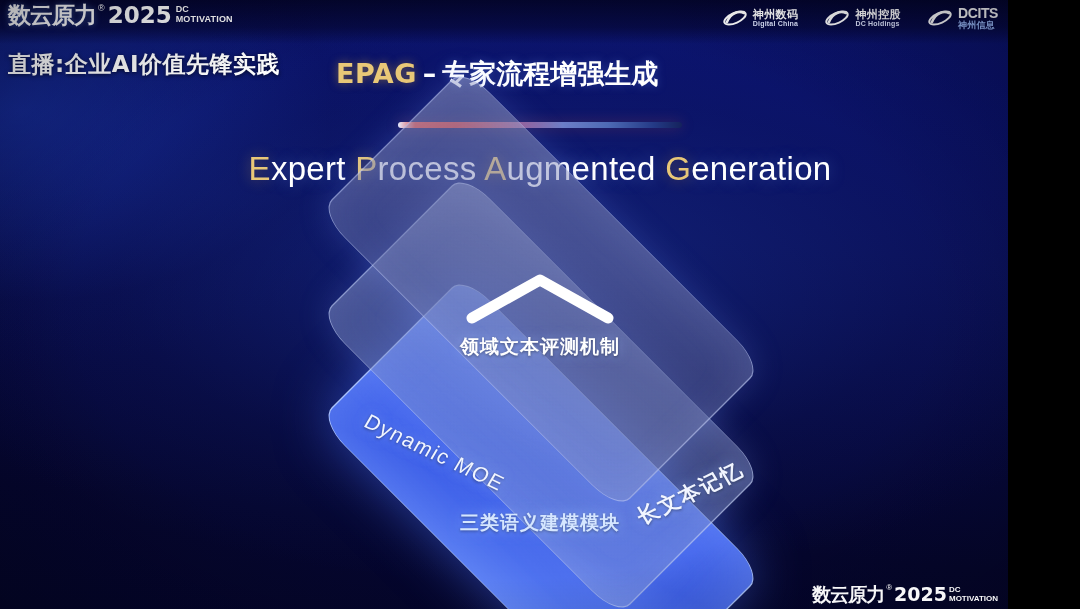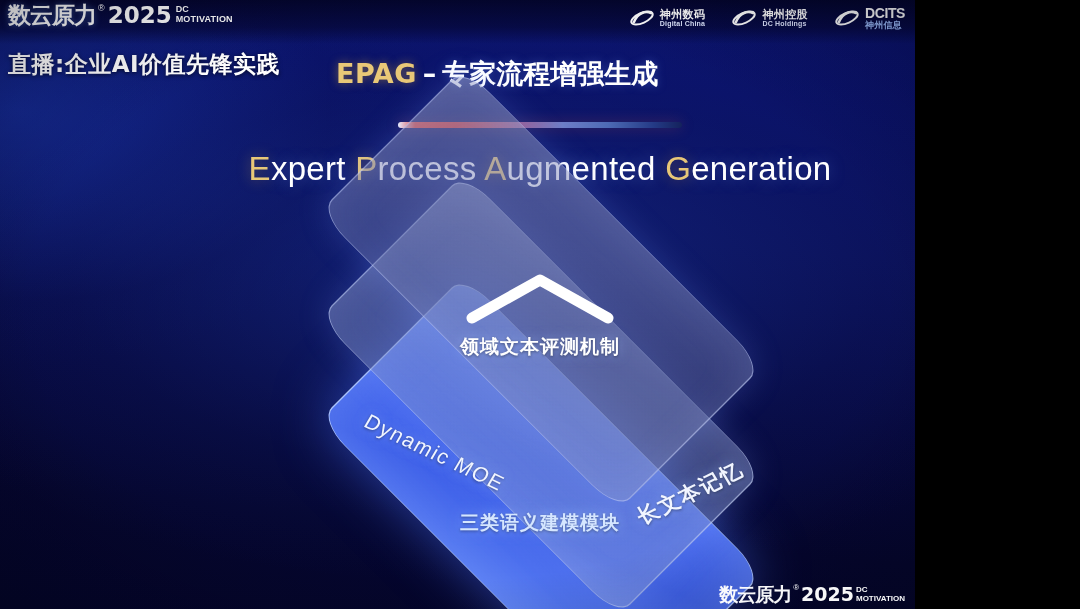--- a/index.html
+++ b/index.html
@@ -6,21 +6,21 @@
   html, body {
     margin: 0;
     padding: 0;
     background: #000;
   }
   body {
     font-family: "Liberation Sans", "DejaVu Sans", sans-serif;
   }
   #stage {
     position: relative;
-    width: 915px;
+    width: 1008px;
     height: 609px;
     overflow: hidden;
     background:
       radial-gradient(ellipse 900px 420px at 52% 46%, rgba(30,60,170,0.42) 0%, rgba(18,36,120,0.18) 45%, rgba(0,0,0,0) 72%),
       radial-gradient(ellipse 520px 320px at 2% 18%, rgba(28,60,180,0.55) 0%, rgba(10,20,90,0.10) 60%, rgba(0,0,0,0) 80%),
       linear-gradient(185deg, #0b1472 0%, #0a1168 16%, #0a0f56 38%, #07093f 62%, #05062e 82%, #04052a 100%);
   }
   
   .header-band {
     position: absolute;

